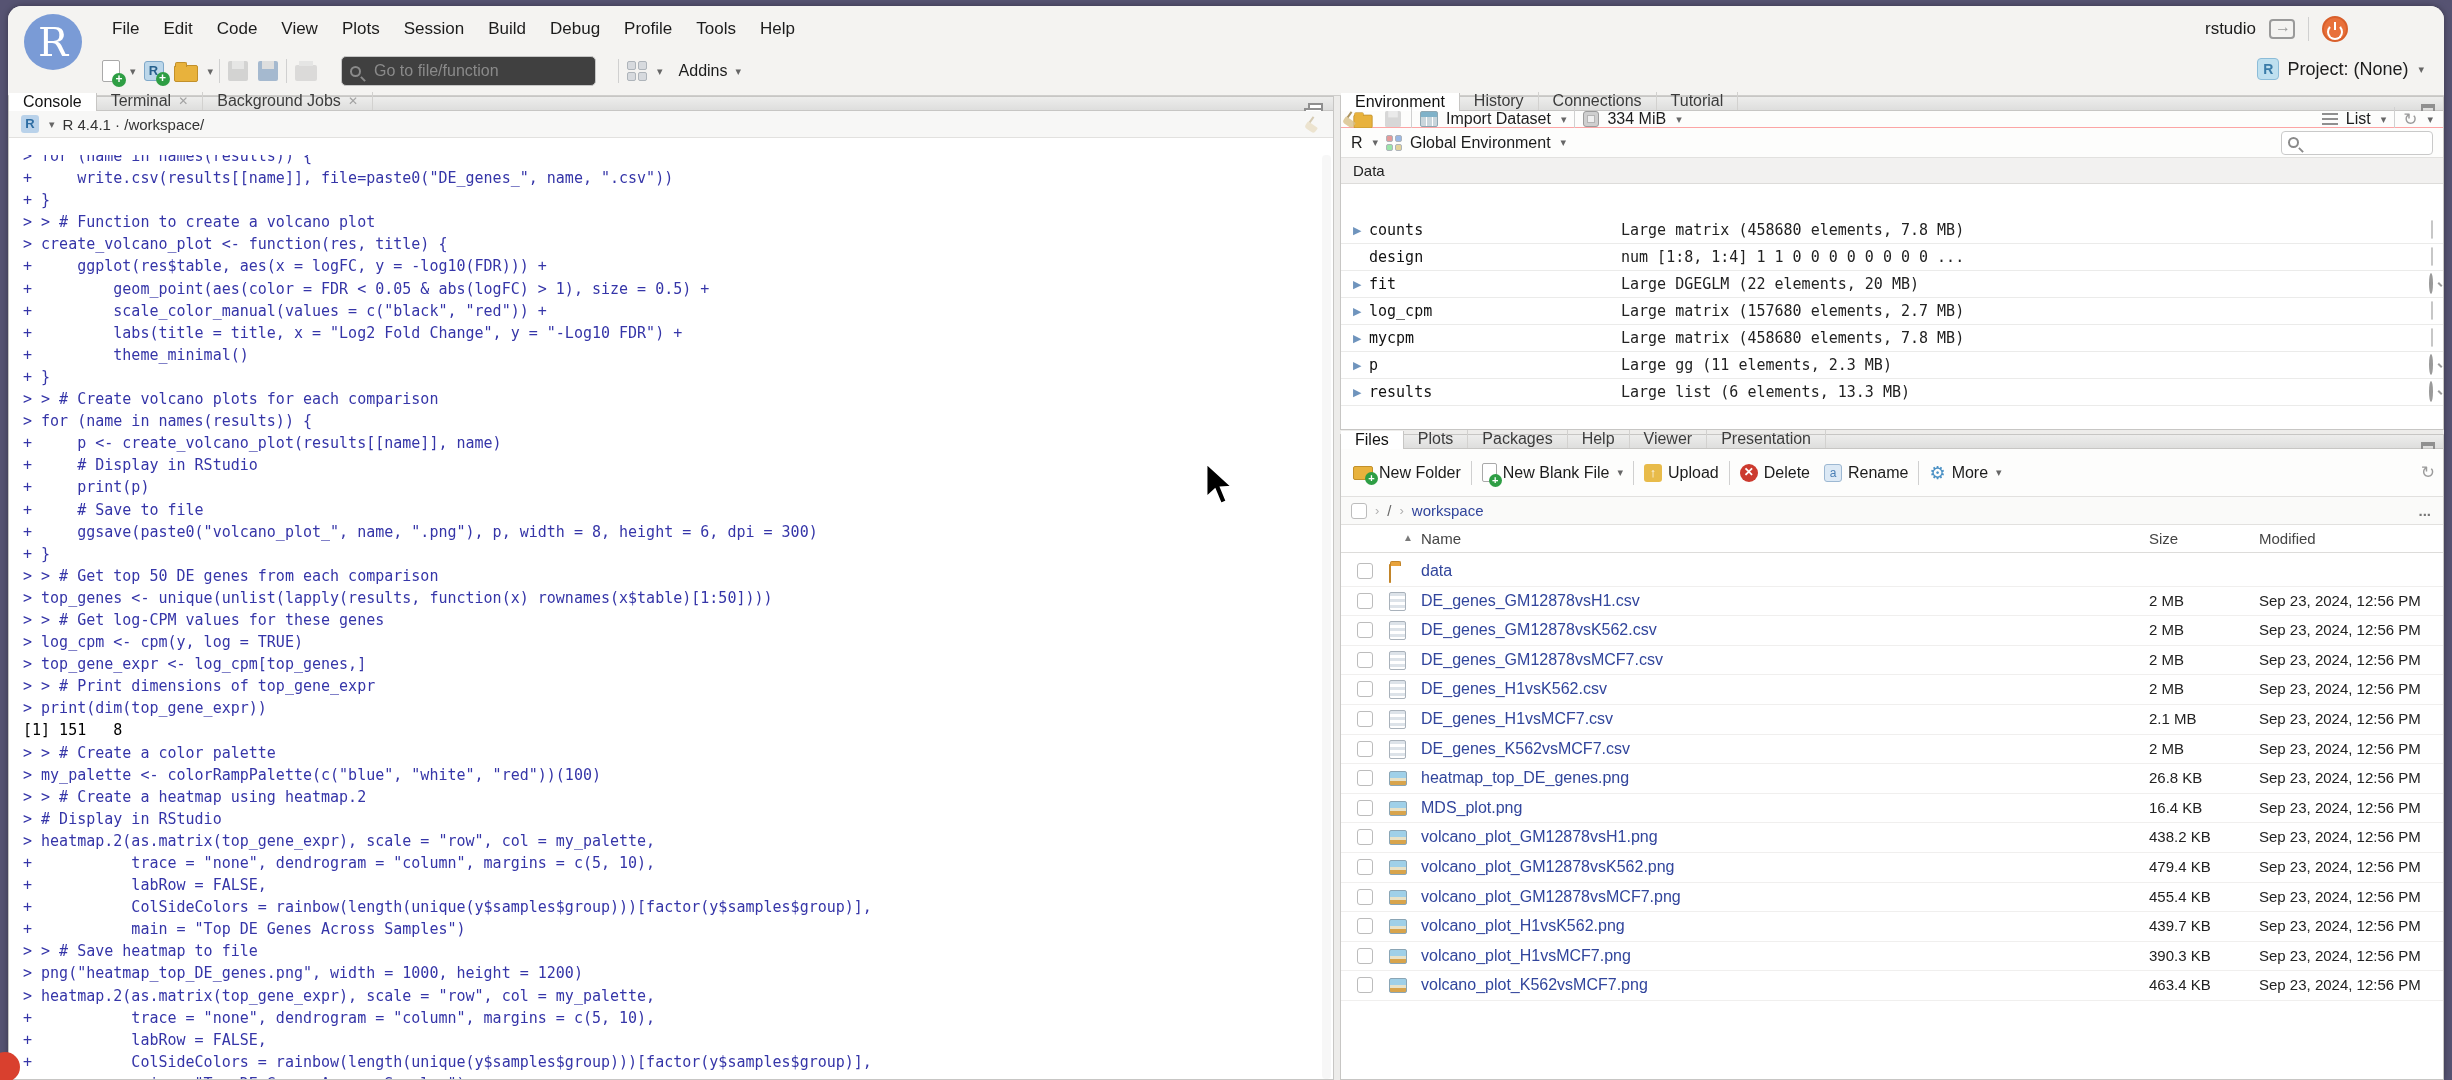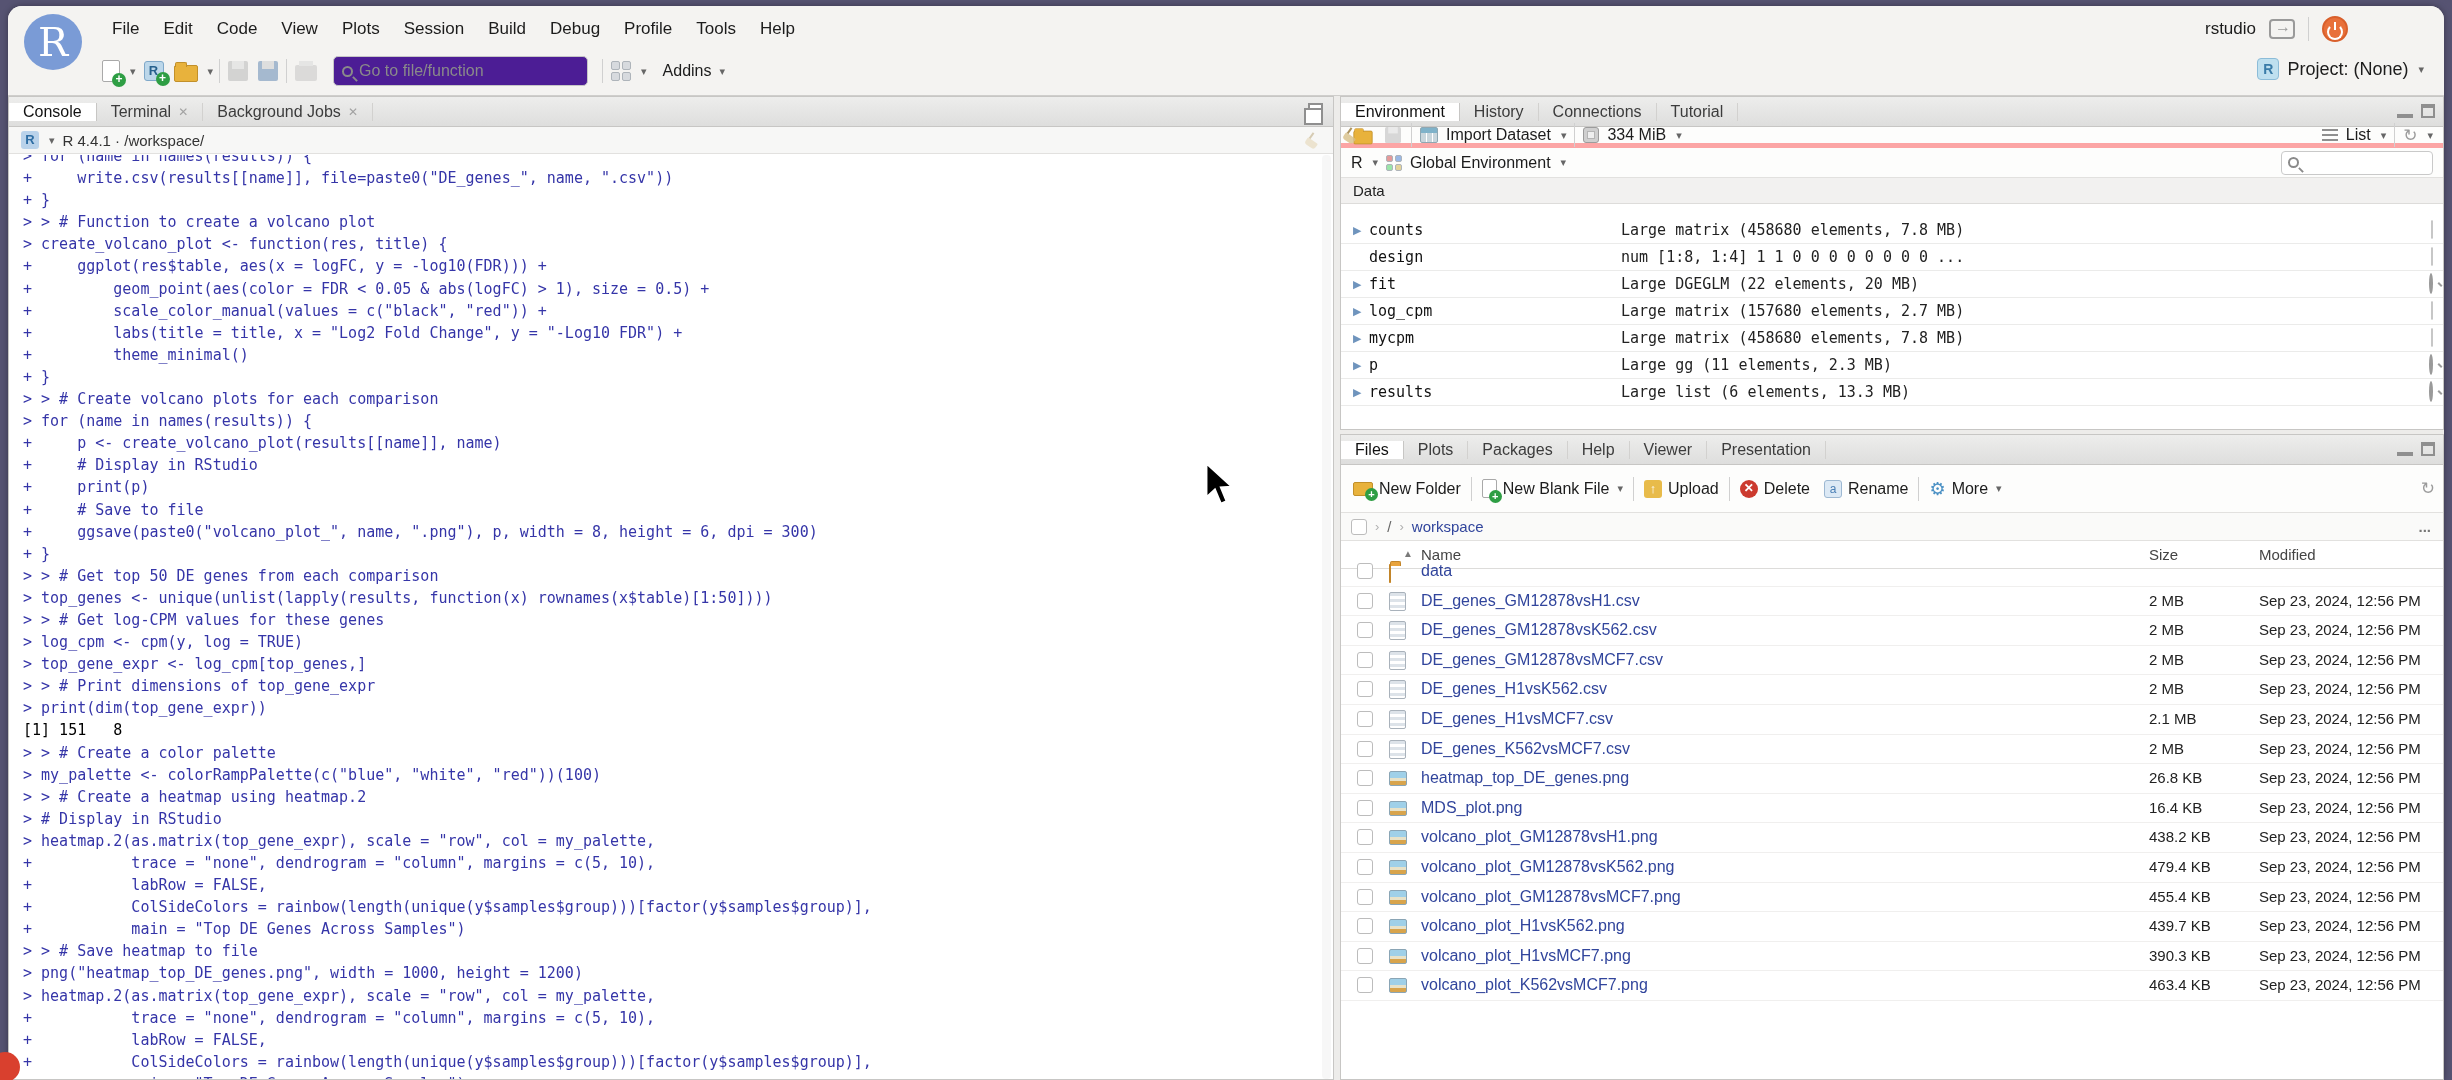--- a/index.html
+++ b/index.html
@@ -36,37 +36,37 @@
                color:#27618d; font-size:13px; font-weight:bold; text-align:center; line-height:18px; }
   .icon-folder { width:24px; height:17px; background:#e8b23c; border:1px solid #c2902a; border-radius:2px; position:relative; margin-top:4px; }
   .icon-folder:before { content:""; position:absolute; left:0; top:-4px; width:10px; height:4px; background:#e8b23c;
                         border:1px solid #c2902a; border-bottom:none; border-radius:2px 2px 0 0; }
   .icon-save { width:20px; height:20px; background:#b9b9b9; border-radius:2px; position:relative; opacity:.55; }
   .icon-save:before { content:""; position:absolute; left:4px; top:0; width:12px; height:8px; background:#dcdcdc; }
   .icon-save.all { opacity:.9; background:#9db3cc; }
   .icon-print { width:22px; height:16px; background:#c3c3c3; border-radius:2px; margin-top:4px; opacity:.5; position:relative; }
   .icon-print:before { content:""; position:absolute; left:4px; top:-4px; width:14px; height:5px; background:#d8d8d8; }
   .caret { font-size:11px; color:#666; margin-left:2px; }
-  .goto-box { width:255px; height:30px; background:#4c1d95; border:1px solid #c6c6c6; border-radius:5px;
-              display:flex; align-items:center; padding:0 8px; gap:6px; margin:0 8px; }
+  .goto-box { width:255px; height:30px; background:#404040; border:1px solid #c6c6c6; border-radius:5px;
+              display:flex; align-items:center; padding:0 8px; gap:13px; margin:0 16px; }
   .goto-box .ph { color:#8a8a8a; font-size:16px; }
   .mag { width:11px; height:11px; border:2px solid #8a8a8a; border-radius:50%; position:relative; flex:none; }
   .mag:after { content:""; position:absolute; width:2px; height:6px; background:#8a8a8a; transform:rotate(-45deg); left:10px; top:8px; }
   .icon-grid4 { width:20px; height:20px; display:grid; grid-template-columns:1fr 1fr; gap:2px; }
   .icon-grid4 span { background:#d7dade; border:1px solid #aeb4ba; border-radius:2px; }
   .toolbar-label { font-size:16px; color:#1c1c1c; }
   .project-right { position:absolute; right:20px; top:52px; display:flex; align-items:center; gap:8px; }
   .rcube { width:22px; height:22px; background:#bfe0ef; border:1px solid #8cbcd8; border-radius:4px;
            color:#3a7ca8; font-size:14px; font-weight:bold; text-align:center; line-height:20px; }
   .project-label { font-size:18px; color:#1c1c1c; }
 
   
   .pane { position:absolute; background:#fff; border:1px solid #c7c6c4; }
-  .tabbar { height:30px; background:linear-gradient(#ededec,#dededd); border-bottom:1px solid #c7c6c4;
-            display:flex; align-items:center; position:relative; }
+  .tabbar { height:14px; background:linear-gradient(#ededec,#dededd); border-bottom:1px solid #c7c6c4;
+            display:flex; align-items:flex-end; position:relative; }
   .tab { display:flex; align-items:center; gap:7px; padding:0 14px; font-size:16px; color:#3c3c3c;
          border-right:1px solid #d2d1cf; }
   .tab.active { background:#fff; color:#111; border-right:1px solid #c7c6c4; margin-bottom:-1px; }
   .tab .x { color:#a2a2a2; font-size:12px; }
   .pane-winbtns { position:absolute; right:8px; top:7px; display:flex; gap:8px; }
   .wb-min { width:16px; height:12px; border-bottom:4px solid #8f8f8f; margin-top:2px; }
   .wb-max { width:14px; height:14px; border:2px solid #8f8f8f; border-top-width:4px; }
   .panes-restore { position:absolute; right:10px; top:6px; width:15px; height:13px; border:2px solid #8f8f8f; background:#fff; }
   .panes-restore:before { content:""; position:absolute; left:-6px; top:3px; width:15px; height:13px; border:2px solid #8f8f8f; background:#fff; }
 
@@ -82,21 +82,21 @@
   .broom:after { content:""; position:absolute; left:2px; top:8px; width:12px; height:7px; background:#d8c089; border-radius:1px 1px 3px 3px; transform:rotate(35deg); }
   .console-body { position:absolute; left:0; top:58px; right:0; bottom:0; overflow:hidden; }
   .console-text { position:absolute; left:14px; top:-10px; white-space:pre; font-family:"DejaVu Sans Mono", monospace;
                   font-size:15px; line-height:22.1px; }
   .cline.in { color:#3535a8; }
   .cline.out { color:#000; }
   .console-scrollbar { position:absolute; right:2px; top:0; bottom:0; width:9px; background:#f2f2f2; border-radius:4px; opacity:.6; }
 
   
   #env-pane { left:1332px; top:90px; width:1104px; height:334px; }
-  .env-toolbar { height:16px; border-bottom:5px solid #fca5a5; display:flex; align-items:center; padding:8px 10px; gap:8px; position:relative; background:#fdfdfc; }
+  .env-toolbar { height:16px; border-bottom:1px solid #fca5a5; display:flex; align-items:center; padding:8px 10px; gap:8px; position:relative; background:#fdfdfc; }
   .env-toolbar2 { height:30px; border-bottom:1px solid #e2e1df; display:flex; align-items:center; padding:0 10px; gap:8px; position:relative; background:#fdfdfc; }
   .icon-table { width:18px; height:16px; background:
       linear-gradient(#7fb2c9 0 5px, transparent 5px),
       repeating-linear-gradient(90deg,#c9d6dc 0 5px,#fff 5px 6px);
       border:1px solid #8fa7b2; border-radius:2px; }
   .icon-chip { width:16px; height:16px; background:#cfcfcf; border:1px solid #9c9c9c; border-radius:3px; position:relative; }
   .icon-chip:before { content:""; position:absolute; inset:3px; background:#efefef; border:1px solid #b5b5b5; }
   .hamburger { width:16px; height:12px; border-top:2px solid #8f8f8f; border-bottom:2px solid #8f8f8f; position:relative; }
   .hamburger:before { content:""; position:absolute; left:0; right:0; top:3px; height:2px; background:#8f8f8f; }
   .refresh { font-size:17px; color:#9b9b9b; line-height:1; }

